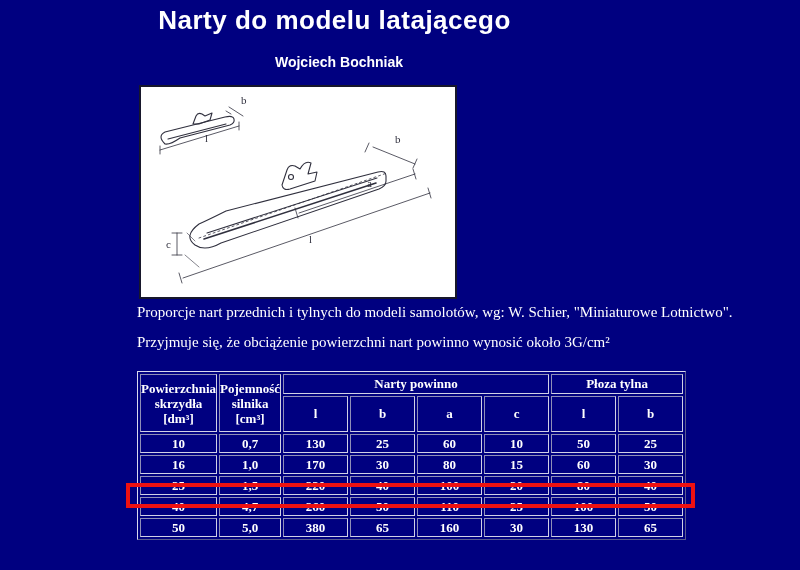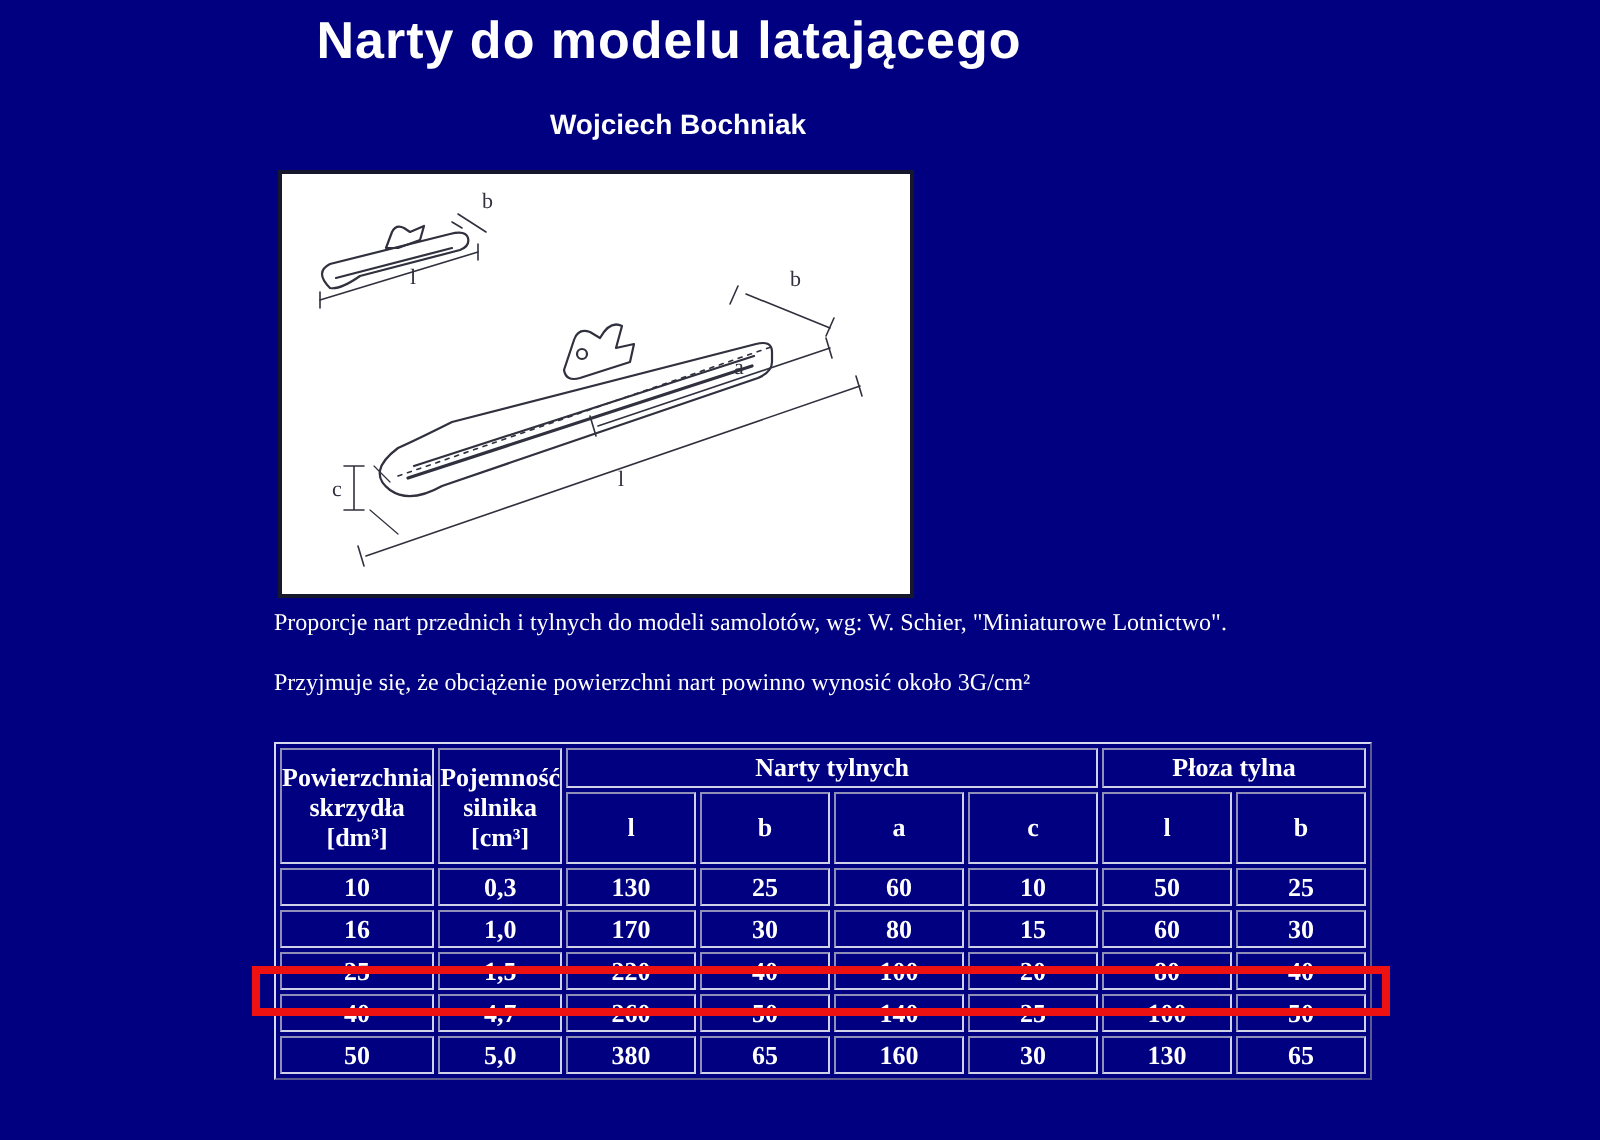--- a/index.html
+++ b/index.html
@@ -23,21 +23,21 @@
     font-family:"Liberation Sans", sans-serif;
     font-weight:bold; font-size:14px;
   }
   .figure {
     position:absolute; left:139px; top:85px;
     width:314px; height:210px;
     background:#ffffff;
     border:2px solid #17172b;
   }
   .figure svg { display:block; }
-  .para { position:absolute; left:137px; font-size:12px; white-space:nowrap; }
+  .para { position:absolute; left:137px; font-size:15px; white-space:nowrap; }
   .p1 { top:304px; }
   .p2 { top:334px; }
   .tablewrap { position:absolute; left:137px; top:371px; }
   table.skis {
     border-collapse:separate;
     border-spacing:2px;
     table-layout:fixed;
     border:1px solid;
     border-color:#d8d8ee #5a5a8e #5a5a8e #d8d8ee;
     font-size:13px;
@@ -133,36 +133,36 @@
     <thead>
       <tr class="grp">
         <th class="vhead" rowspan="2">
           <div class="hd-title">Powierzchnia skrzydła</div>
           <div class="hd-unit">[dm³]</div>
         </th>
         <th class="vhead" rowspan="2">
           <div class="hd-title">Pojemność silnika</div>
           <div class="hd-unit">[cm³]</div>
         </th>
-        <th colspan="4">Narty tylnych</th>
+        <th colspan="4">Narty powinno</th>
         <th colspan="2">Płoza tylna</th>
       </tr>
       <tr class="sub">
           <th>l</th>
           <th>b</th>
           <th>a</th>
           <th>c</th>
           <th>l</th>
           <th>b</th>
         </tr>
     </thead>
     <tbody>
         <tr>
           <td>10</td>
-          <td>0,3</td>
+          <td>0,7</td>
           <td>130</td>
           <td>25</td>
           <td>60</td>
           <td>10</td>
           <td>50</td>
           <td>25</td>
         </tr>
         <tr>
           <td>16</td>
           <td>1,0</td>
@@ -181,21 +181,21 @@
           <td>100</td>
           <td>20</td>
           <td>80</td>
           <td>40</td>
         </tr>
         <tr>
           <td>40</td>
           <td>4,7</td>
           <td>260</td>
           <td>50</td>
-          <td>140</td>
+          <td>110</td>
           <td>25</td>
           <td>100</td>
           <td>50</td>
         </tr>
         <tr>
           <td>50</td>
           <td>5,0</td>
           <td>380</td>
           <td>65</td>
           <td>160</td>

